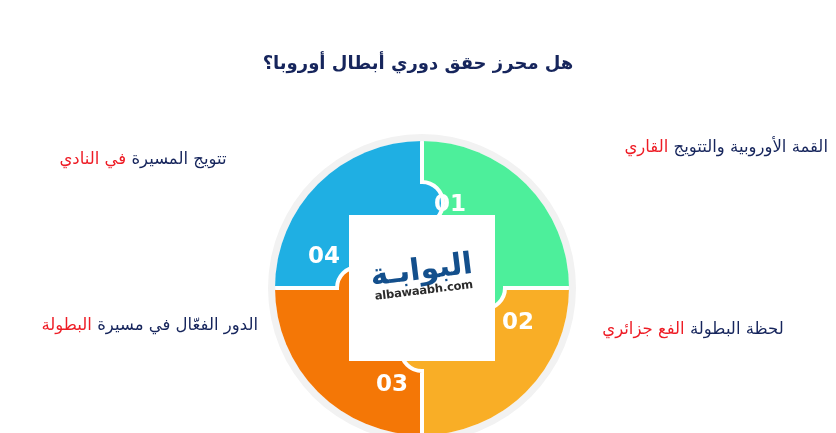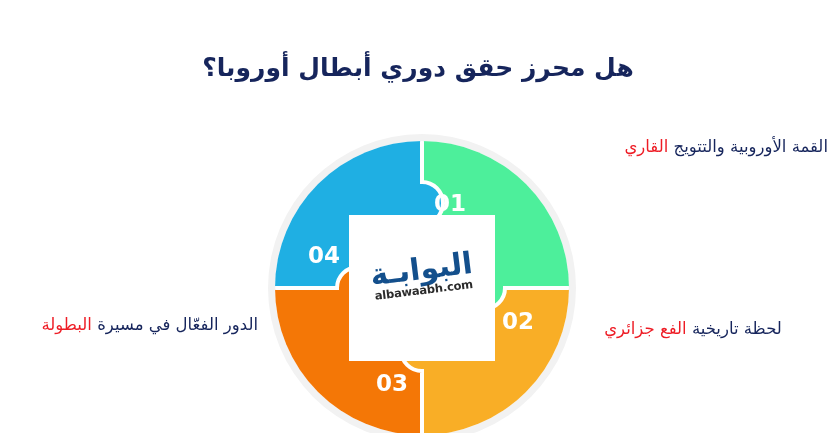--- a/index.html
+++ b/index.html
@@ -23,21 +23,21 @@
   }
 
   
   .title {
     position: absolute;
     left: 0;
     top: 52px;
     width: 836px;
     text-align: center;
     color: #16255C;
-    font-size: 25px;
+    font-size: 18px;
     font-weight: bold;
     letter-spacing: 0px;
     line-height: 1.25;
     direction: rtl;
     unicode-bidi: isolate;
   }
 
   
   .wheel {
     position: absolute;
@@ -222,23 +222,27 @@
     <div class="logo-ar">البوابـة</div>
     <div class="logo-en">albawaabh.com</div>
   </div>
 
   <div class="label label-tr">
     <span>القمة الأوروبية والتتويج</span>
     <span class="accent">القاري</span>
   </div>
 
   <div class="label label-br">
-    <span>لحظة تاريخية</span>
+    <span>لحظة البطولة</span>
     <span class="accent">الفع جزائري</span>
   </div>
 
   <div class="label label-bl">
     <span>الدور الفعّال في مسيرة</span>
     <span class="accent">البطولة</span>
   </div>
 
+  <div class="label label-tl">
+    <span>تتويج المسيرة</span>
+    <span class="accent">في النادي</span>
+  </div>
 
 </div>
 
 </body></html>

